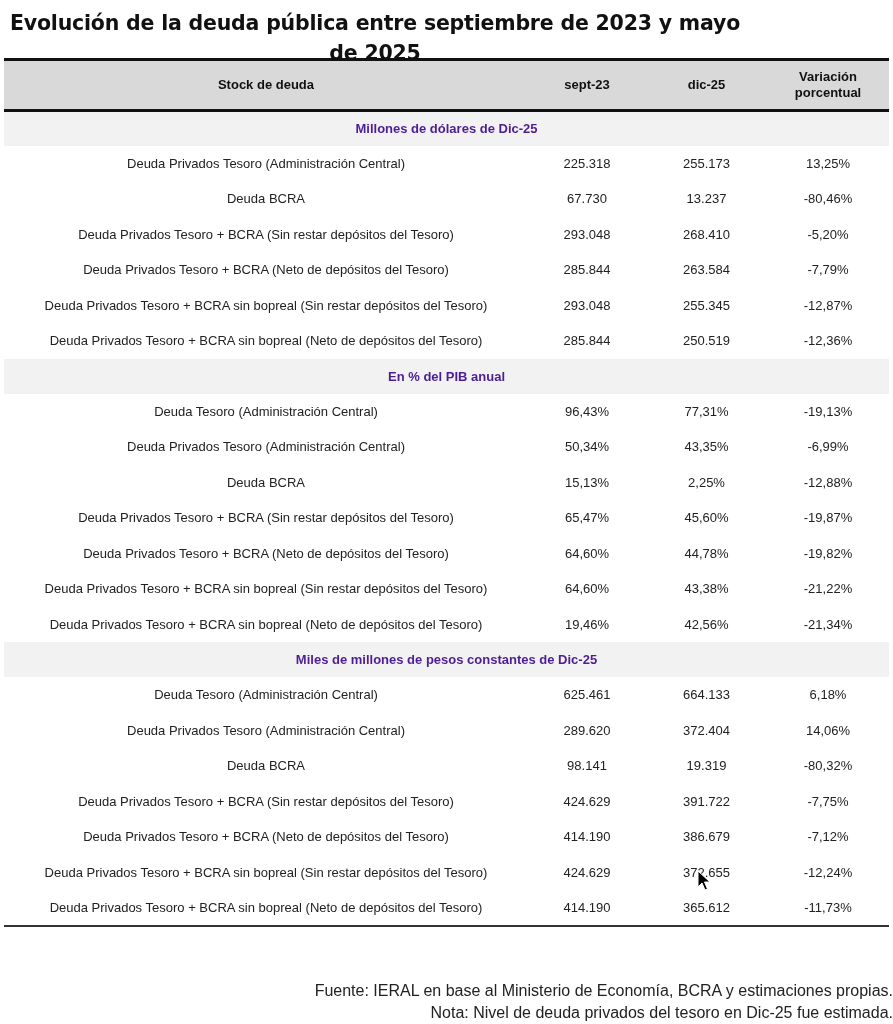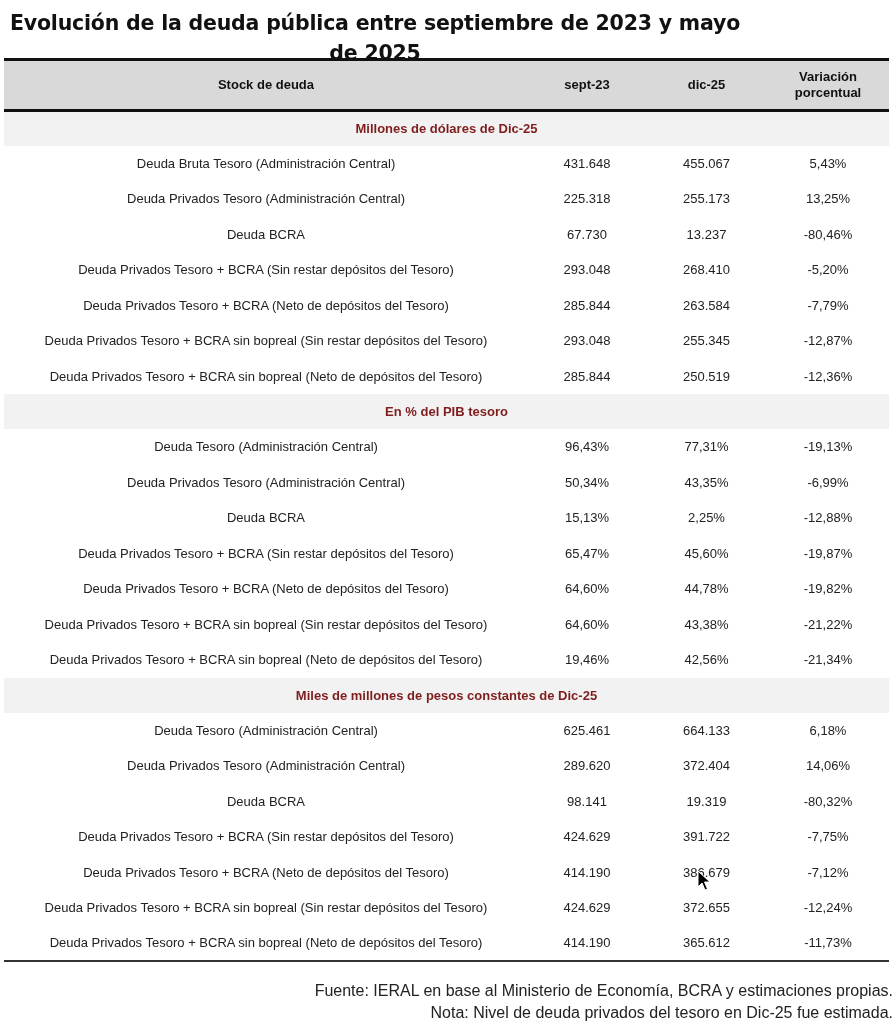--- a/index.html
+++ b/index.html
@@ -21,21 +21,21 @@
     .col-label { width: 524px; }
     .col-a { width: 118px; }
     .col-b { width: 121px; }
     .col-c { width: 122px; }
     thead tr { height: 51px; background: #d9d9d9; }
     thead th {
       font-weight: bold; font-size: 13px; line-height: 16px; color: #111;
       border-top: 3px solid #111; border-bottom: 3px solid #111;
     }
     tr.section { height: 35px; background: #f2f2f2; }
-    tr.section td { font-weight: bold; font-size: 13px; color: #7f1d1d; }
+    tr.section td { font-weight: bold; font-size: 13px; color: #4c1d95; }
     tr.row { height: 35.5px; background: #ffffff; }
     tr.row td { font-size: 13px; color: #222; }
     tbody.last tr.row:last-child td { border-bottom: 2px solid #333; }
     .footer {
       position: absolute; left: 0; top: 980px; width: 893px; text-align: right;
       font-size: 16px; line-height: 22px; color: #222;
     }
     .cursor {
       position: absolute; left: 697px; top: 870px; width: 14px; height: 22px; pointer-events: none;
     }
@@ -62,26 +62,20 @@
         <span>porcentual</span>
       </th>
     </tr>
   </thead>
 
   <tbody>
     <tr class="section">
         <td colspan="4">Millones de dólares de Dic-25</td>
       </tr>
     <tr class="row">
-        <td>Deuda Bruta Tesoro (Administración Central)</td>
-        <td>431.648</td>
-        <td>455.067</td>
-        <td>5,43%</td>
-      </tr>
-    <tr class="row">
         <td>Deuda Privados Tesoro (Administración Central)</td>
         <td>225.318</td>
         <td>255.173</td>
         <td>13,25%</td>
       </tr>
     <tr class="row">
         <td>Deuda BCRA</td>
         <td>67.730</td>
         <td>13.237</td>
         <td>-80,46%</td>
@@ -107,21 +101,21 @@
     <tr class="row">
         <td>Deuda Privados Tesoro + BCRA sin bopreal (Neto de depósitos del Tesoro)</td>
         <td>285.844</td>
         <td>250.519</td>
         <td>-12,36%</td>
       </tr>
   </tbody>
 
   <tbody>
     <tr class="section">
-        <td colspan="4">En % del PIB tesoro</td>
+        <td colspan="4">En % del PIB anual</td>
       </tr>
     <tr class="row">
         <td>Deuda Tesoro (Administración Central)</td>
         <td>96,43%</td>
         <td>77,31%</td>
         <td>-19,13%</td>
       </tr>
     <tr class="row">
         <td>Deuda Privados Tesoro (Administración Central)</td>
         <td>50,34%</td>

